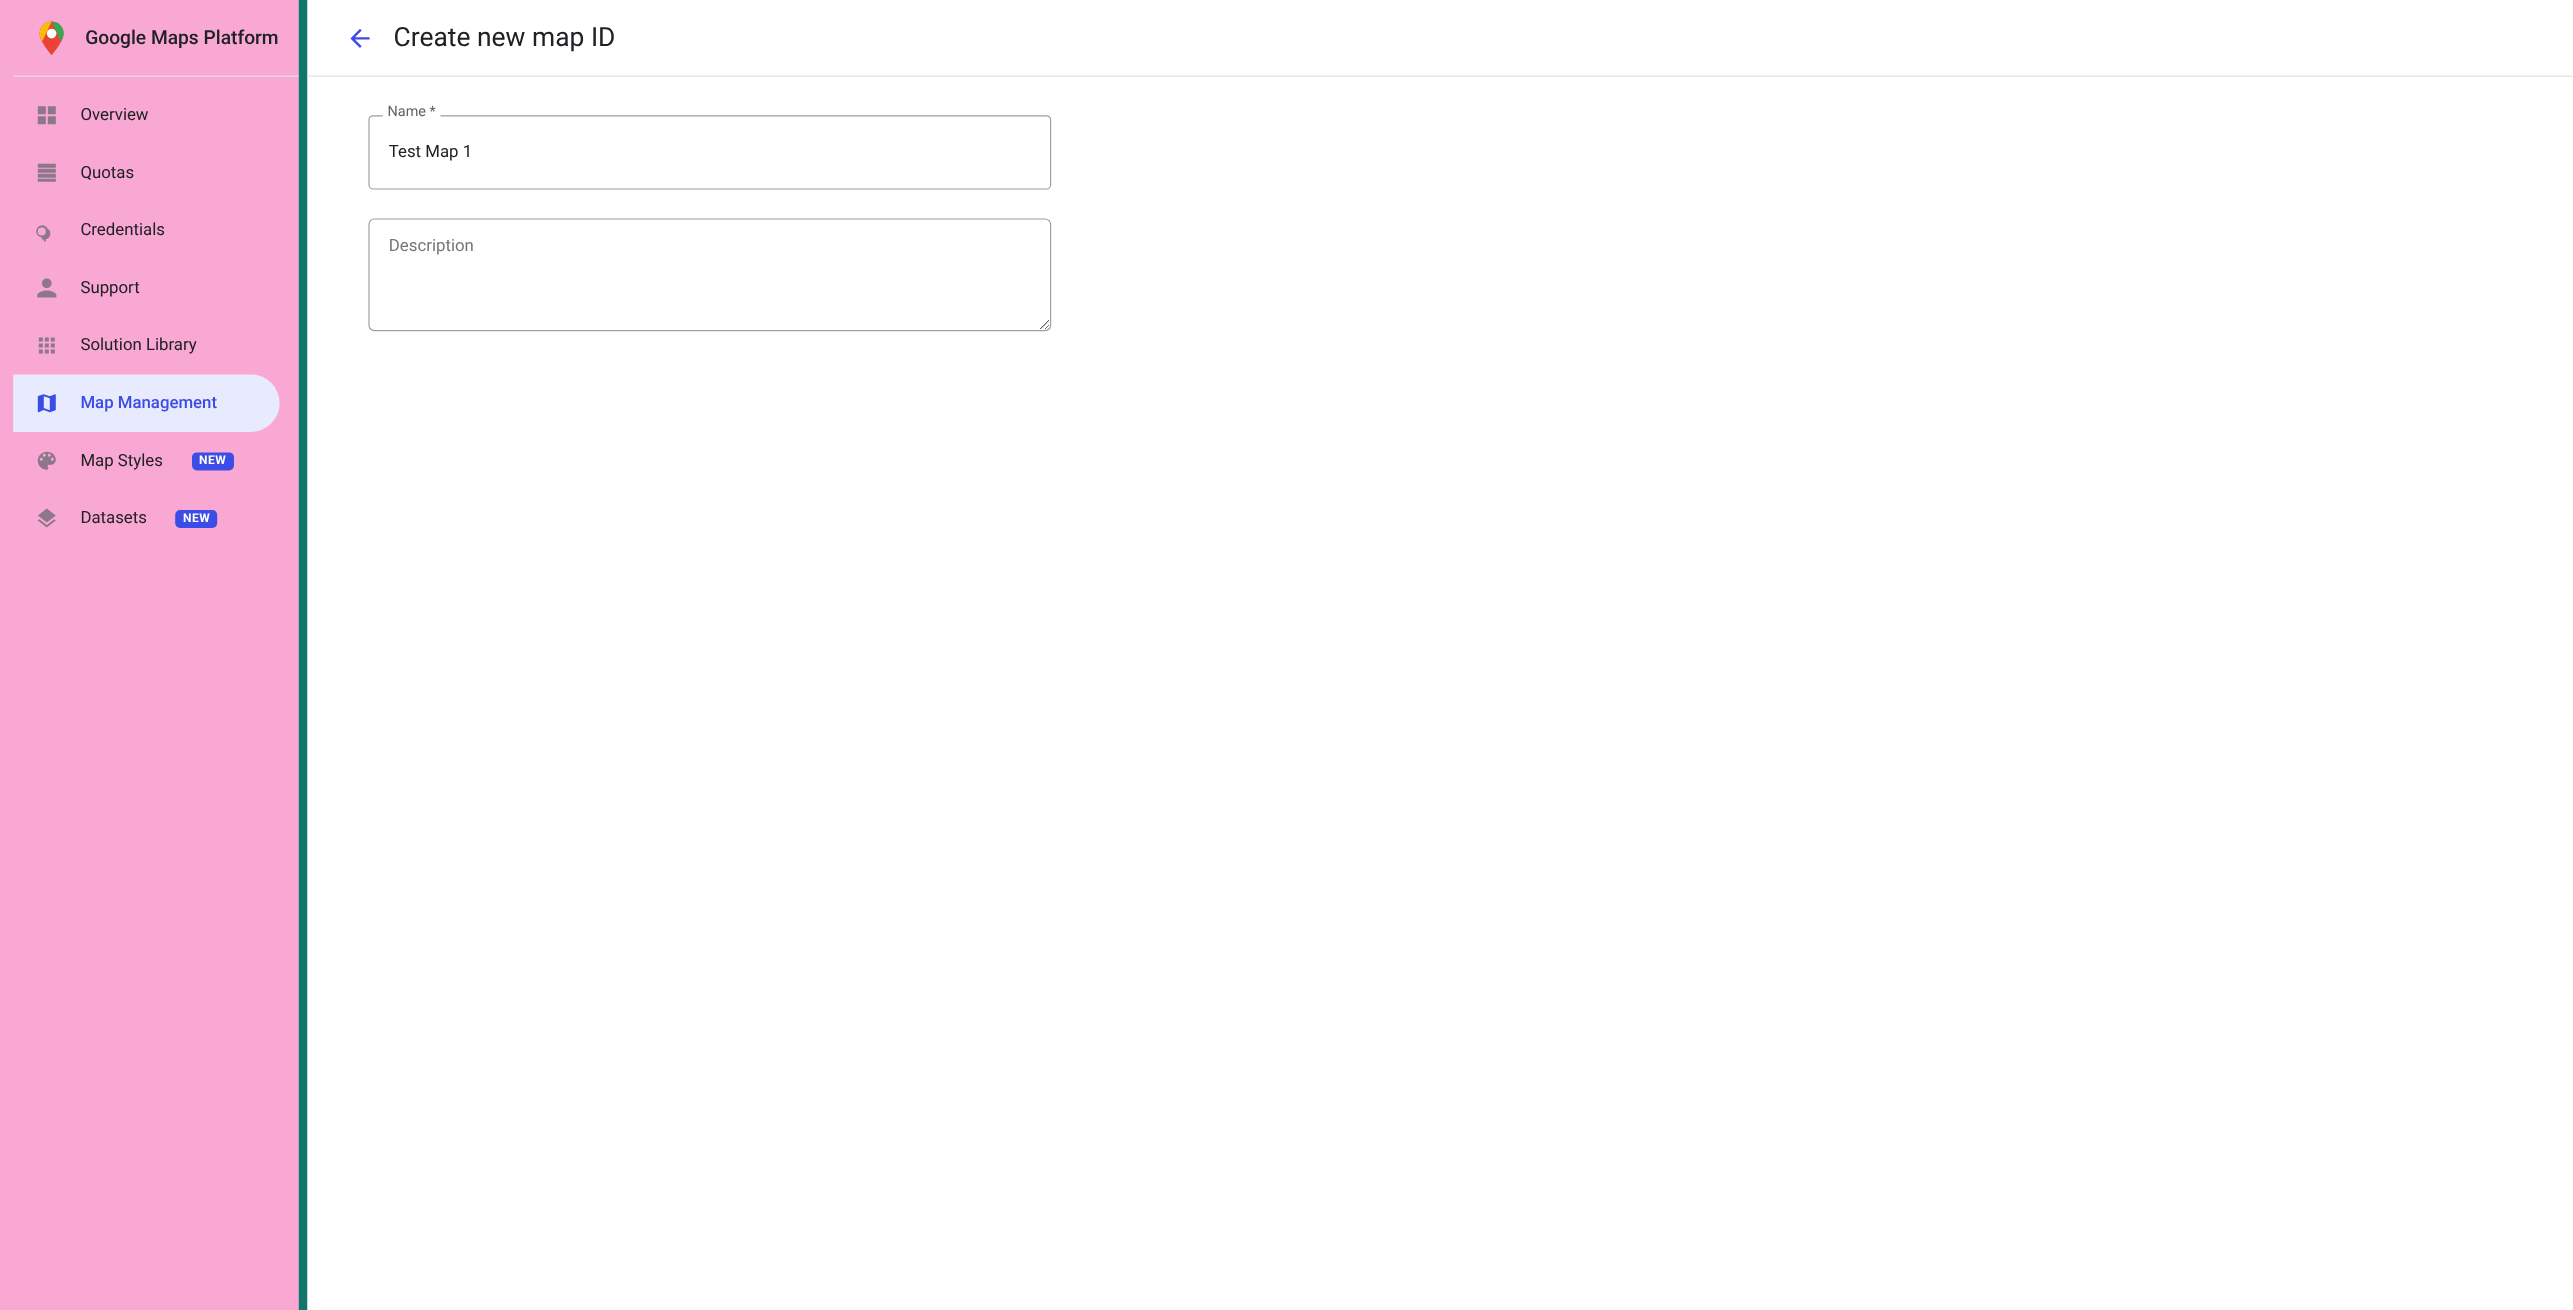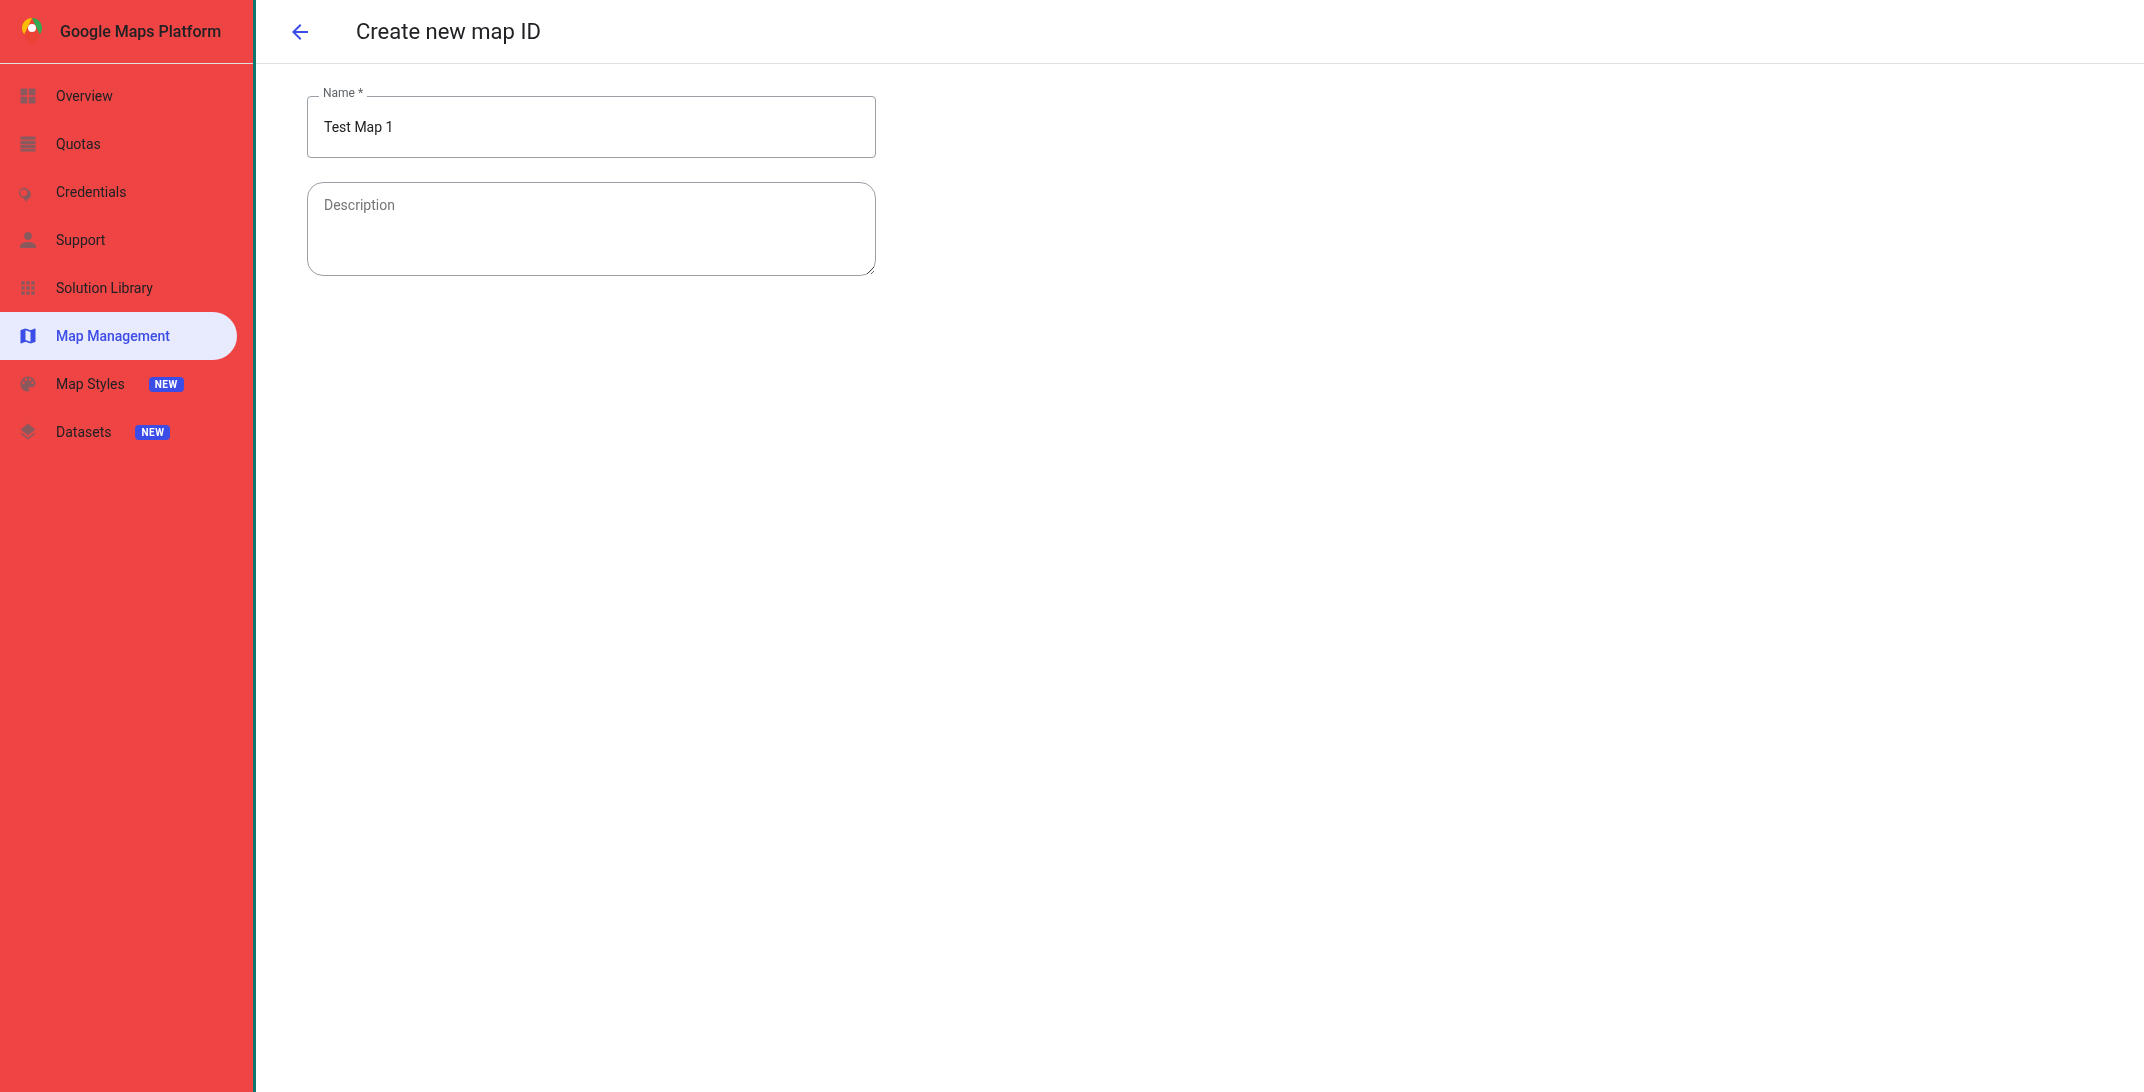--- a/index.html
+++ b/index.html
@@ -14,26 +14,27 @@
       color: #202124;
       display: flex;
       height: 100vh;
       overflow: hidden;
     }
 
     
     .sidebar {
       width: 256px;
       min-width: 256px;
-      background: #ef4444;
-      border-right: 3px solid #0f766e;
+      background: #f9a8d4;
+      border-right: 7px solid #0f766e;
       display: flex;
       flex-direction: column;
       height: 100vh;
       overflow-y: auto;
+      padding-left: 11px;
     }
 
     .sidebar-header {
       display: flex;
       align-items: center;
       padding: 12px 16px;
       height: 64px;
       border-bottom: 1px solid #e0e0e0;
     }
 
@@ -148,21 +149,20 @@
       border-radius: 50%;
       cursor: pointer;
       margin-right: 8px;
       color: #3c4ce6;
     }
 
     .page-title {
       font-size: 22px;
       font-weight: 400;
       color: #202124;
-      margin-left: 28px;
     }
 
     .main-body {
       flex: 1;
       padding: 32px 40px;
       overflow-y: auto;
     }
 
     
     .form-container {
@@ -197,21 +197,21 @@
       padding: 22px 16px;
       font-size: 14px;
       color: #202124;
       outline: none;
       font-family: inherit;
     }
 
     .text-area {
       width: 100%;
       border: 1px solid #9aa0a6;
-      border-radius: 16px;
+      border-radius: 5px;
       padding: 14px 16px;
       font-size: 14px;
       color: #0f172a;
       outline: none;
       font-family: inherit;
       resize: vertical;
       min-height: 80px;
     }
 
     .select-wrapper {

